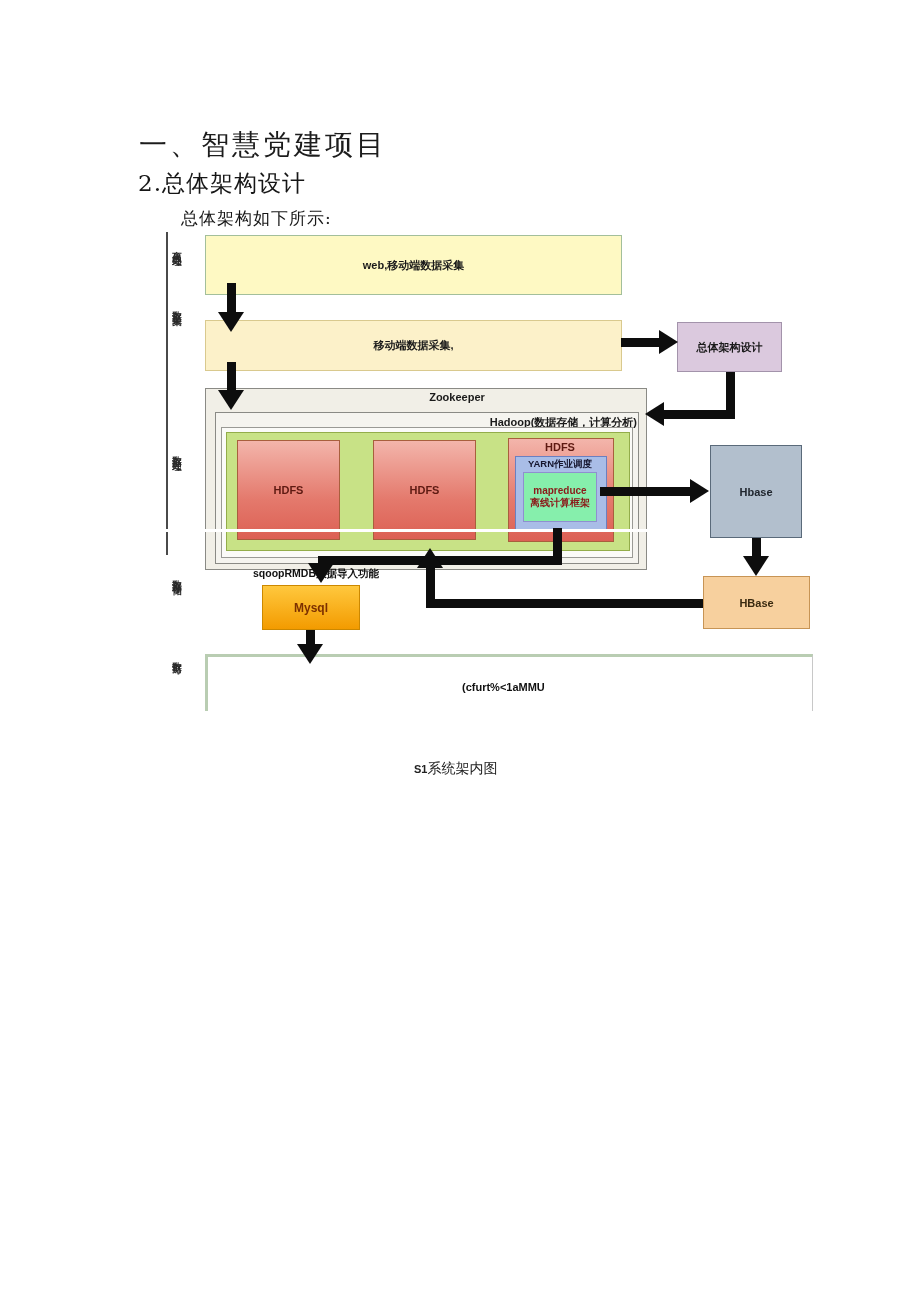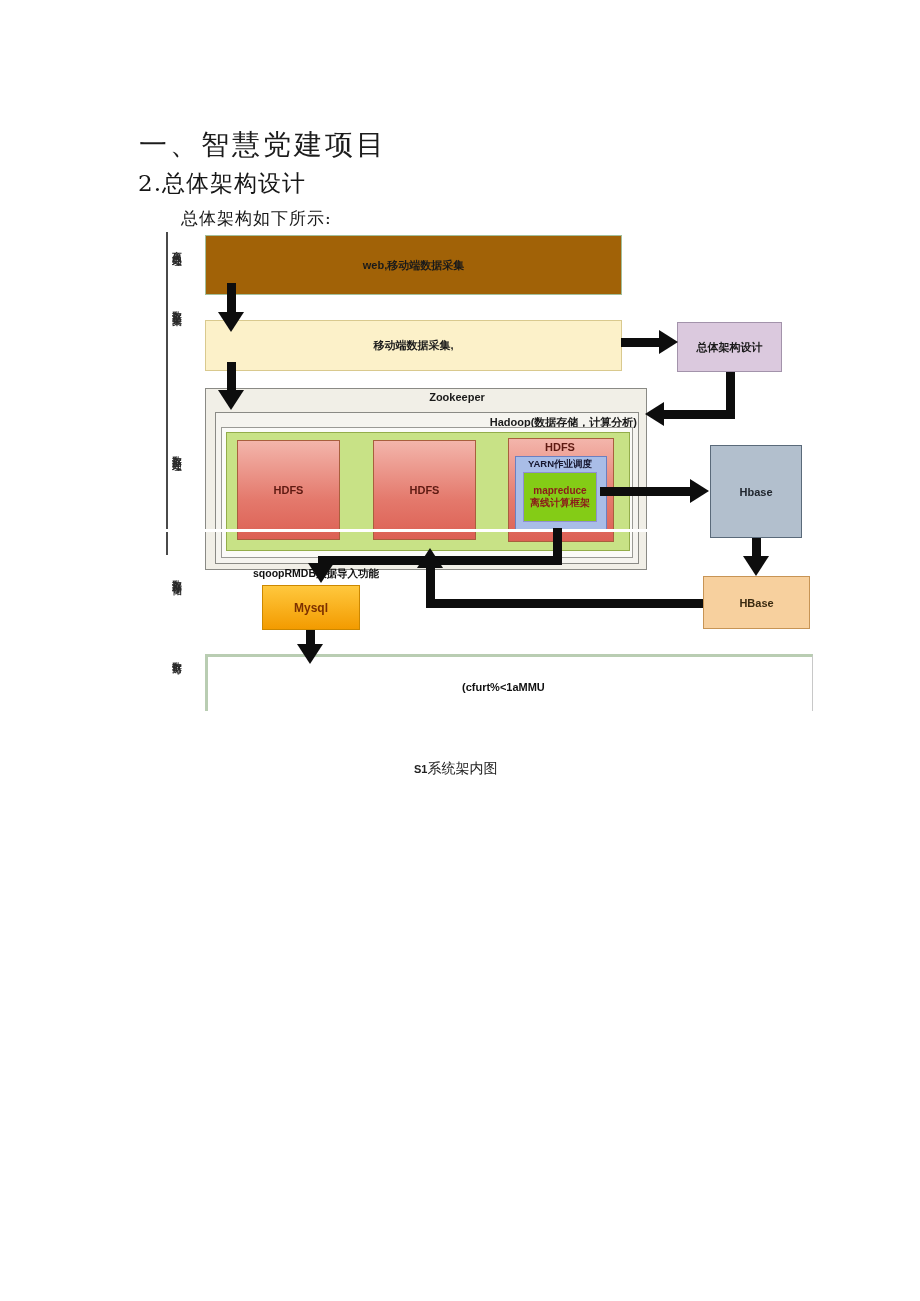--- a/index.html
+++ b/index.html
@@ -31,41 +31,41 @@
     writing-mode:vertical-rl;text-orientation:upright;
     font-size:9.5px;font-weight:bold;color:#2a2a2a;letter-spacing:2px;
     left:170px;width:14px;line-height:13px;
   }
   
   .node{
     display:flex;align-items:center;justify-content:center;
     font-weight:bold;color:#1a1a1a;font-size:11px;text-align:center;
     box-sizing:border-box;
   }
-  .web-box{left:205px;top:235px;width:417px;height:60px;background:#a16207;border:1px solid #a3bf9b;}
+  .web-box{left:205px;top:235px;width:417px;height:60px;background:#fef9c3;border:1px solid #a3bf9b;}
   .flume-box{left:205px;top:320px;width:417px;height:51px;background:#fcf1c9;border:1px solid #d9c98e;}
   .kafka-box{left:677px;top:322px;width:105px;height:50px;background:#dbc9de;border:1px solid #a393ab;}
   .zk-box{left:205px;top:388px;width:440px;height:180px;background:#f1efe7;border:1px solid #8a8a85;}
   .zk-title{left:205px;top:391px;width:504px;text-align:center;font-weight:bold;font-size:11px;color:#1a1a1a;}
   .hadoop-box{left:215px;top:412px;width:422px;height:150px;background:#f5f4ef;border:1px solid #8a8a85;}
   .hadoop-title{left:215px;top:415px;width:422px;text-align:right;font-weight:bold;font-size:11px;color:#1a1a1a;}
   .inner-white{left:221px;top:427px;width:410px;height:129px;background:#fbfbf8;border:1px solid #9a9a95;}
   .green-box{left:226px;top:432px;width:402px;height:117px;background:#c8e286;border:1px solid #93ad4a;}
   .hdfs{
     background:linear-gradient(to bottom,#f3b5ab 0%,#e4796c 60%,#dc6054 100%);
     border:1px solid #a85f3d;color:#5e1a12;
   }
   .hdfs1{left:237px;top:440px;width:103px;height:100px;}
   .hdfs2{left:373px;top:440px;width:103px;height:100px;}
   .hdfs3{left:508px;top:438px;width:104px;height:102px;display:block;}
   .hdfs3-title{left:508px;top:441px;width:104px;text-align:center;font-weight:bold;font-size:11px;color:#5e1a12;}
   .yarn-box{left:515px;top:456px;width:90px;height:74px;background:#a9bde7;border:1px solid #6b7fc0;display:block;}
   .yarn-title{left:515px;top:458px;width:90px;text-align:center;font-weight:bold;font-size:9.5px;color:#15152e;}
   .mapreduce-box{
-    left:523px;top:472px;width:74px;height:50px;background:#84cc16;border:1px solid #8f8fd0;
+    left:523px;top:472px;width:74px;height:50px;background:#86efac;border:1px solid #8f8fd0;
     flex-direction:column;line-height:12px;font-size:10px;color:#8b1a1a;
   }
   .hbase-gray{left:710px;top:445px;width:92px;height:93px;background:#b2bfcd;border:1px solid #5a6a7a;color:#20262e;}
   .hbase-orange{left:703px;top:576px;width:107px;height:53px;background:#f7d09e;border:1px solid #c79455;color:#3a2a10;}
   .sqoop-label{left:253px;top:567px;font-weight:bold;font-size:10.5px;color:#111;white-space:nowrap;}
   .mysql-box{
     left:262px;top:585px;width:98px;height:45px;
     background:linear-gradient(to bottom,#ffc83e,#f39b00);
     border:1px solid #cc8800;color:#7c3000;font-size:12px;
   }

